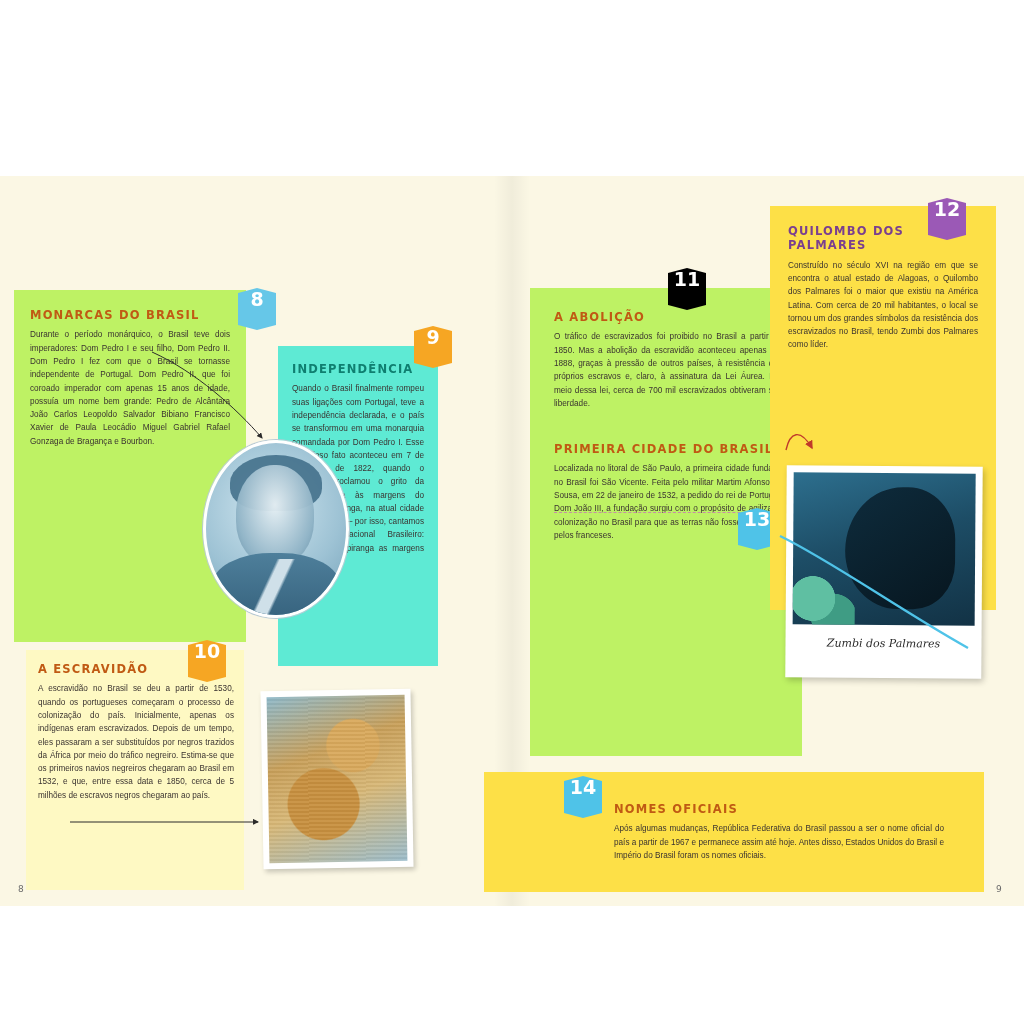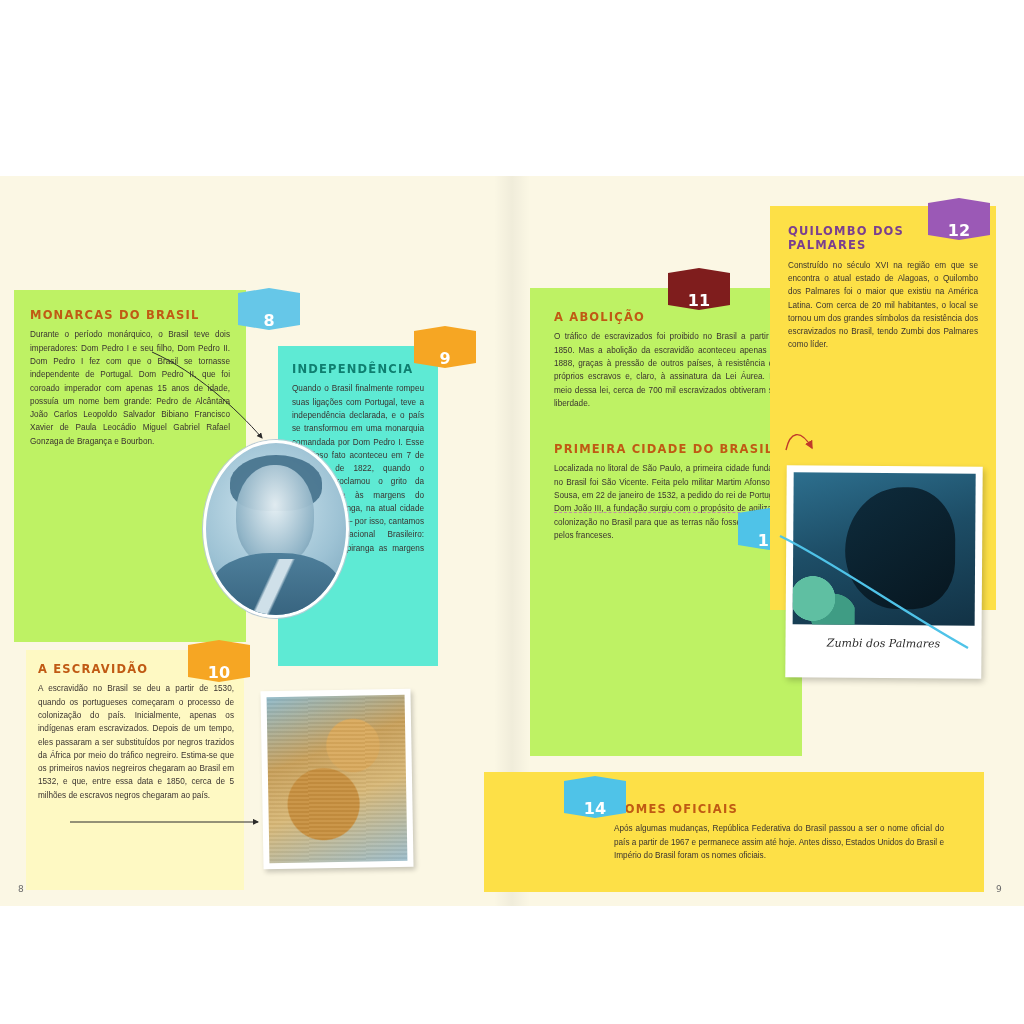--- a/index.html
+++ b/index.html
@@ -52,29 +52,29 @@
   .card h3.teal{color:#0f7f70;}
   .card h3.purple{color:#7a3f8f;}
   .card p{
     margin:0;
     font-size:8.2px;line-height:1.62;color:#3a3330;
     text-align:justify;
   }
 
   
   .tab{
-    position:absolute;width:62px;height:42px;
-    display:flex;align-items:flex-end;justify-content:center;
+    position:absolute;width:38px;height:42px;
+    display:flex;align-items:flex-start;justify-content:center;
     font-family:"DejaVu Sans", sans-serif;
-    font-size:16px;font-weight:bold;color:#ffffff;
+    font-size:19px;font-weight:bold;color:#ffffff;
     clip-path:polygon(50% 0%, 100% 12%, 100% 88%, 50% 100%, 0% 88%, 0% 12%);
   }
   .tab.blue{background:#66c7e8;}
   .tab.yellow{background:#f6a623;}
-  .tab.teal{background:#7f1d1d;}
+  .tab.teal{background:#000000;}
   .tab.purple{background:#9b59b6;}
   .tab.lightblue{background:#4fc3e8;}
 
   
   .medallion{
     position:absolute;left:203px;top:440px;width:140px;height:172px;
     border-radius:50%;
     background:radial-gradient(circle at 45% 38%, #cfe5ef 0%, #9dc2d4 55%, #6e9cb4 100%);
     border:3px solid #ffffff;
     box-shadow:0 0 0 1px #b9cbd6;

